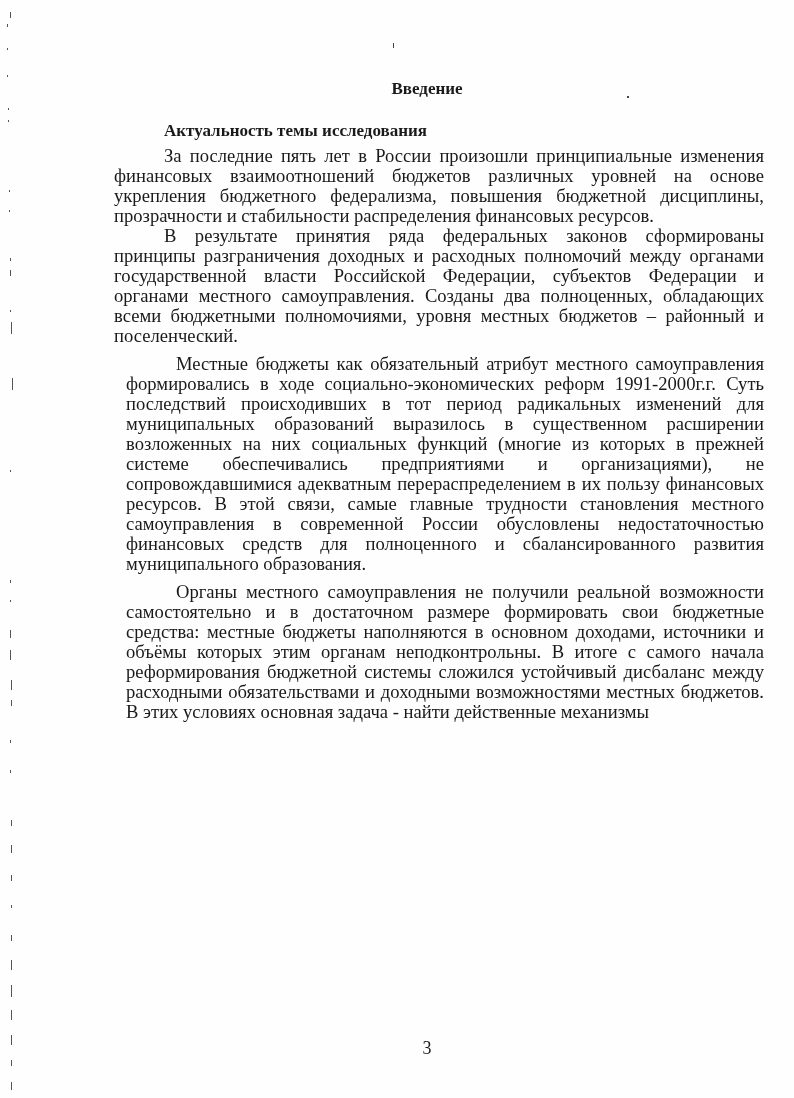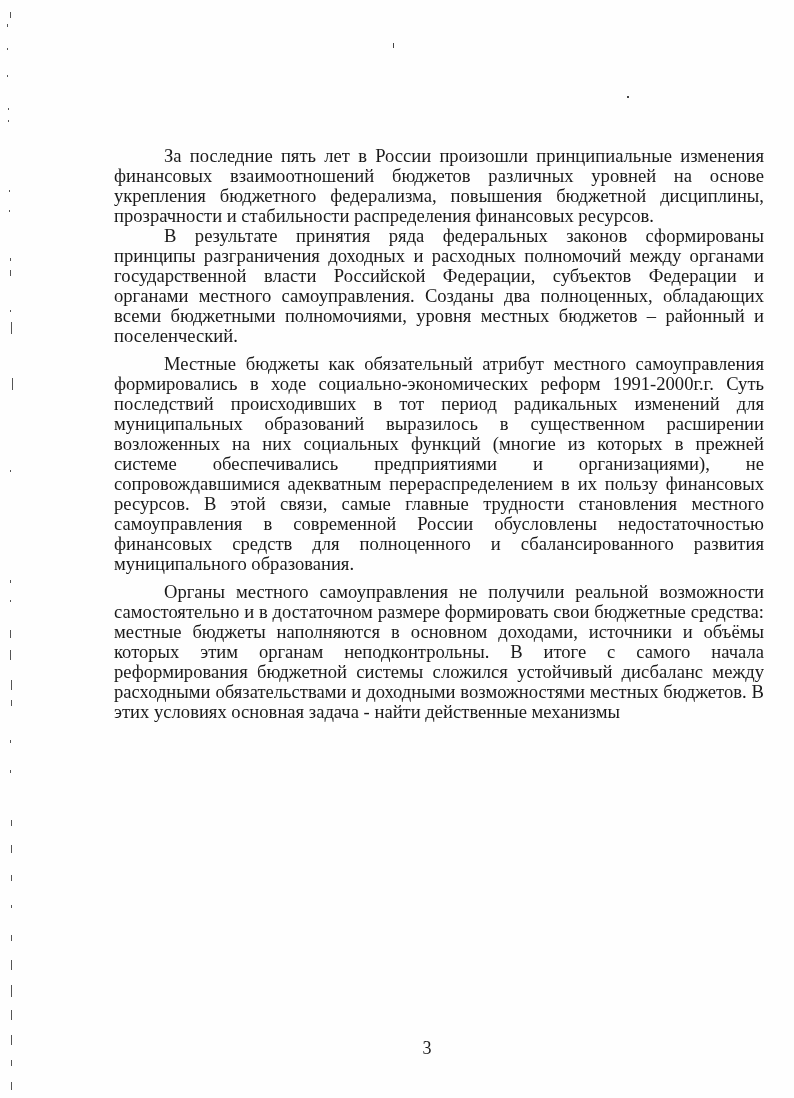--- a/index.html
+++ b/index.html
@@ -61,20 +61,21 @@
     line-height: 20px;
   }
   .body-text p {
     margin: 0;
     text-indent: 50px;
     text-align: justify;
     text-align-last: left;
   }
   .body-text p.gap {
     margin-top: 8px;
+    margin-left: 12px;
   }
   .page-number {
     position: absolute;
     top: 1038px;
     left: 0;
     width: 794px;
     text-align: center;
     font-size: 18px;
     padding-left: 60px;
     box-sizing: border-box;
@@ -123,21 +124,23 @@
     <span style="top:1010px;height:10px;left:7px;"></span>
     <span style="top:1035px;height:10px;left:7px;"></span>
     <span style="top:1060px;height:6px;left:7px;"></span>
     <span style="top:1082px;height:8px;left:7px;"></span>
   </div>
 
   <div class="speck" style="left:393px;top:43px;width:1px;height:5px;"></div>
   <div class="speck" style="left:627px;top:96px;width:2px;height:2px;"></div>
   <div class="speck" style="left:651px;top:442px;width:2px;height:2px;"></div>
 
+  <div class="title">Введение</div>
 
+  <div class="section-heading">Актуальность темы  исследования</div>
 
   <div class="body-text">
     <p>За последние пять лет в России произошли принципиальные изменения финансовых взаимоотношений бюджетов различных уровней на основе укрепления бюджетного федерализма, повышения бюджетной дисциплины, прозрачности и стабильности распределения финансовых ресурсов.</p>
     <p>В результате принятия ряда федеральных законов сформированы принципы разграничения доходных и расходных полномочий между органами государственной власти Российской Федерации, субъектов Федерации и органами местного самоуправления. Созданы два полноценных, обладающих всеми бюджетными полномочиями, уровня местных бюджетов – районный и поселенческий.</p>
     <p class="gap">Местные бюджеты как обязательный атрибут местного самоуправления формировались в ходе социально-экономических реформ 1991-2000г.г. Суть последствий происходивших в тот период радикальных изменений для муниципальных образований выразилось в существенном расширении возложенных на них социальных функций (многие из которых в прежней системе обеспечивались предприятиями и организациями), не сопровождавшимися адекватным перераспределением в их пользу финансовых ресурсов. В этой связи, самые главные трудности становления местного самоуправления в современной России обусловлены недостаточностью финансовых средств для полноценного и сбалансированного развития муниципального образования.</p>
     <p class="gap">Органы местного самоуправления не получили реальной возможности самостоятельно и в достаточном размере формировать свои бюджетные средства: местные бюджеты наполняются в основном доходами, источники и объёмы которых этим органам неподконтрольны. В итоге с самого начала реформирования бюджетной системы сложился устойчивый дисбаланс между расходными обязательствами и доходными возможностями местных бюджетов. В этих условиях основная задача - найти действенные механизмы</p>
   </div>
 
   <div class="page-number">3</div>
 

